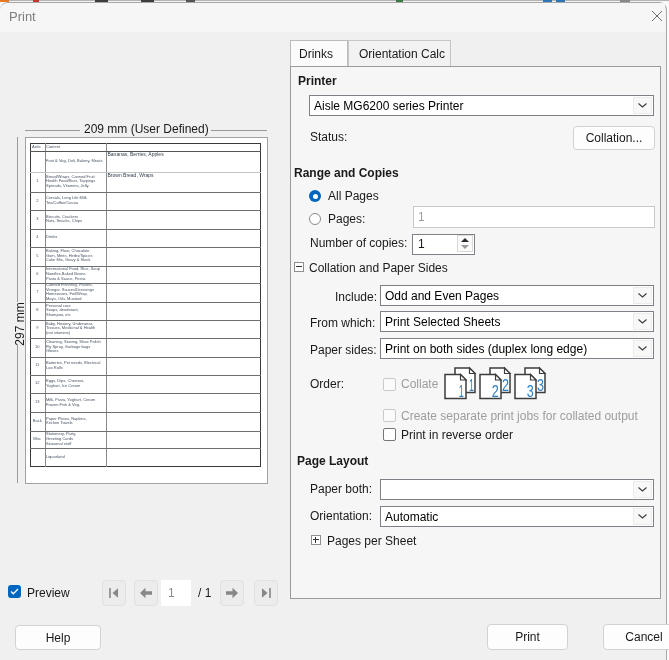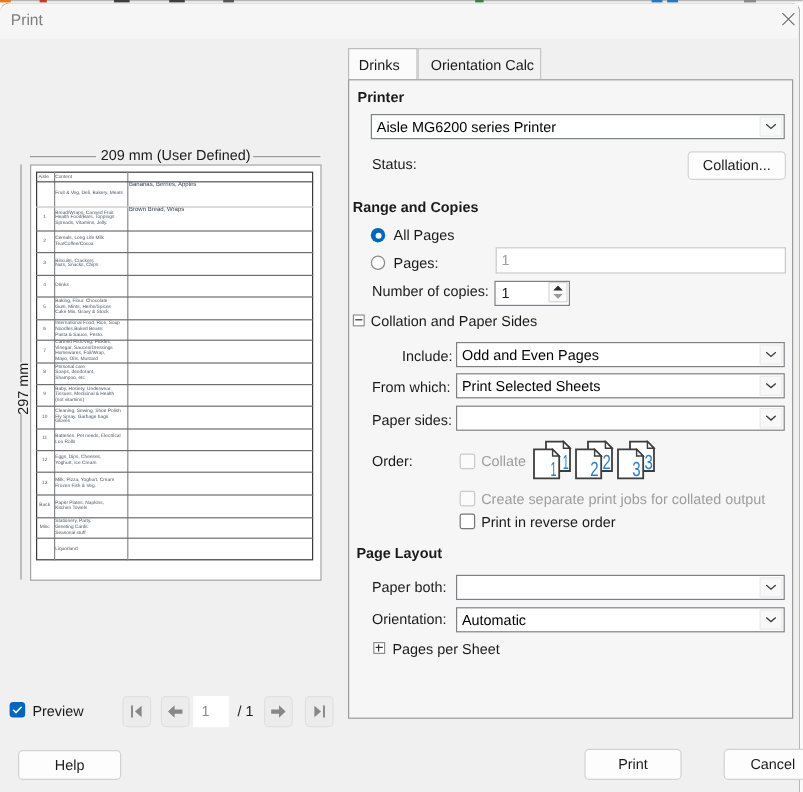--- a/index.html
+++ b/index.html
@@ -98,20 +98,21 @@
 <div class="abs combo" style="left:380px;top:311px;width:272px;">
       <span class="txt">Print Selected Sheets</span>
  <span class="cab">
         <svg width="9" height="5" viewBox="0 0 9 5">
           <path d="M0.5,0.5 L4.5,4 L8.5,0.5" stroke="#3c3c3c" stroke-width="1.1" fill="none"></path>
         </svg>
       </span>
     </div>
 <div class="abs lbl" style="left:310px;top:343px;">Paper sides:</div>
 <div class="abs combo" style="left:380px;top:338px;width:272px;">
+      <span class="txt">Print on both sides (duplex long edge)</span>
  <span class="cab">
         <svg width="9" height="5" viewBox="0 0 9 5">
           <path d="M0.5,0.5 L4.5,4 L8.5,0.5" stroke="#3c3c3c" stroke-width="1.1" fill="none"></path>
         </svg>
       </span>
     </div>
 <div class="abs lbl" style="left:310px;top:377px;">Order:</div>
 <div class="abs cb dis" style="left:383px;top:378px;"></div>
 <div class="abs lbl gray" style="left:401px;top:377px;">Collate</div>
 

